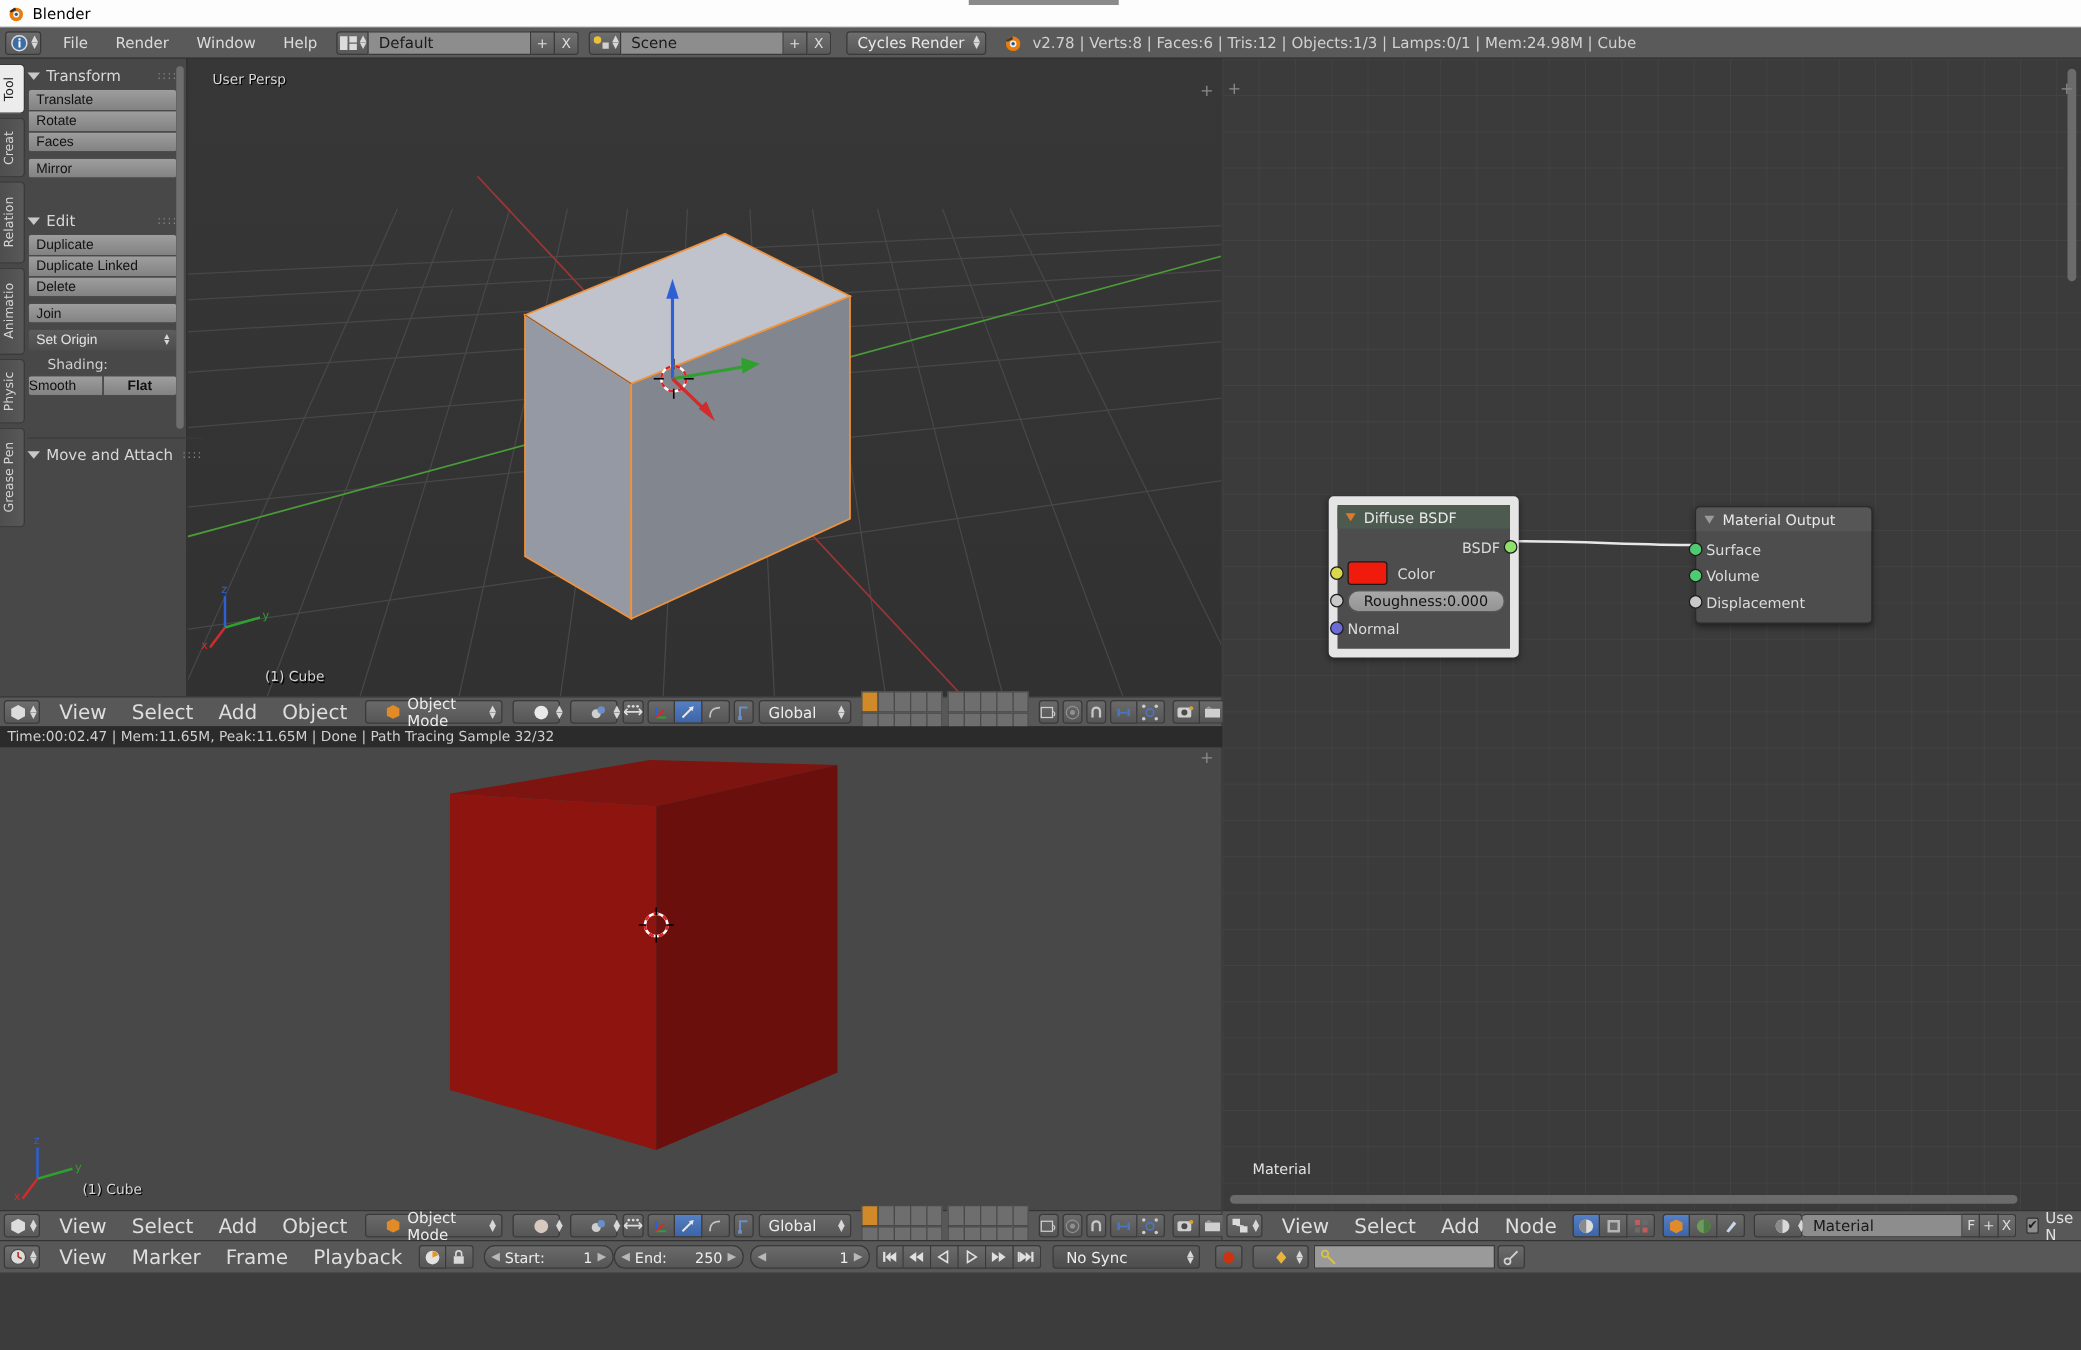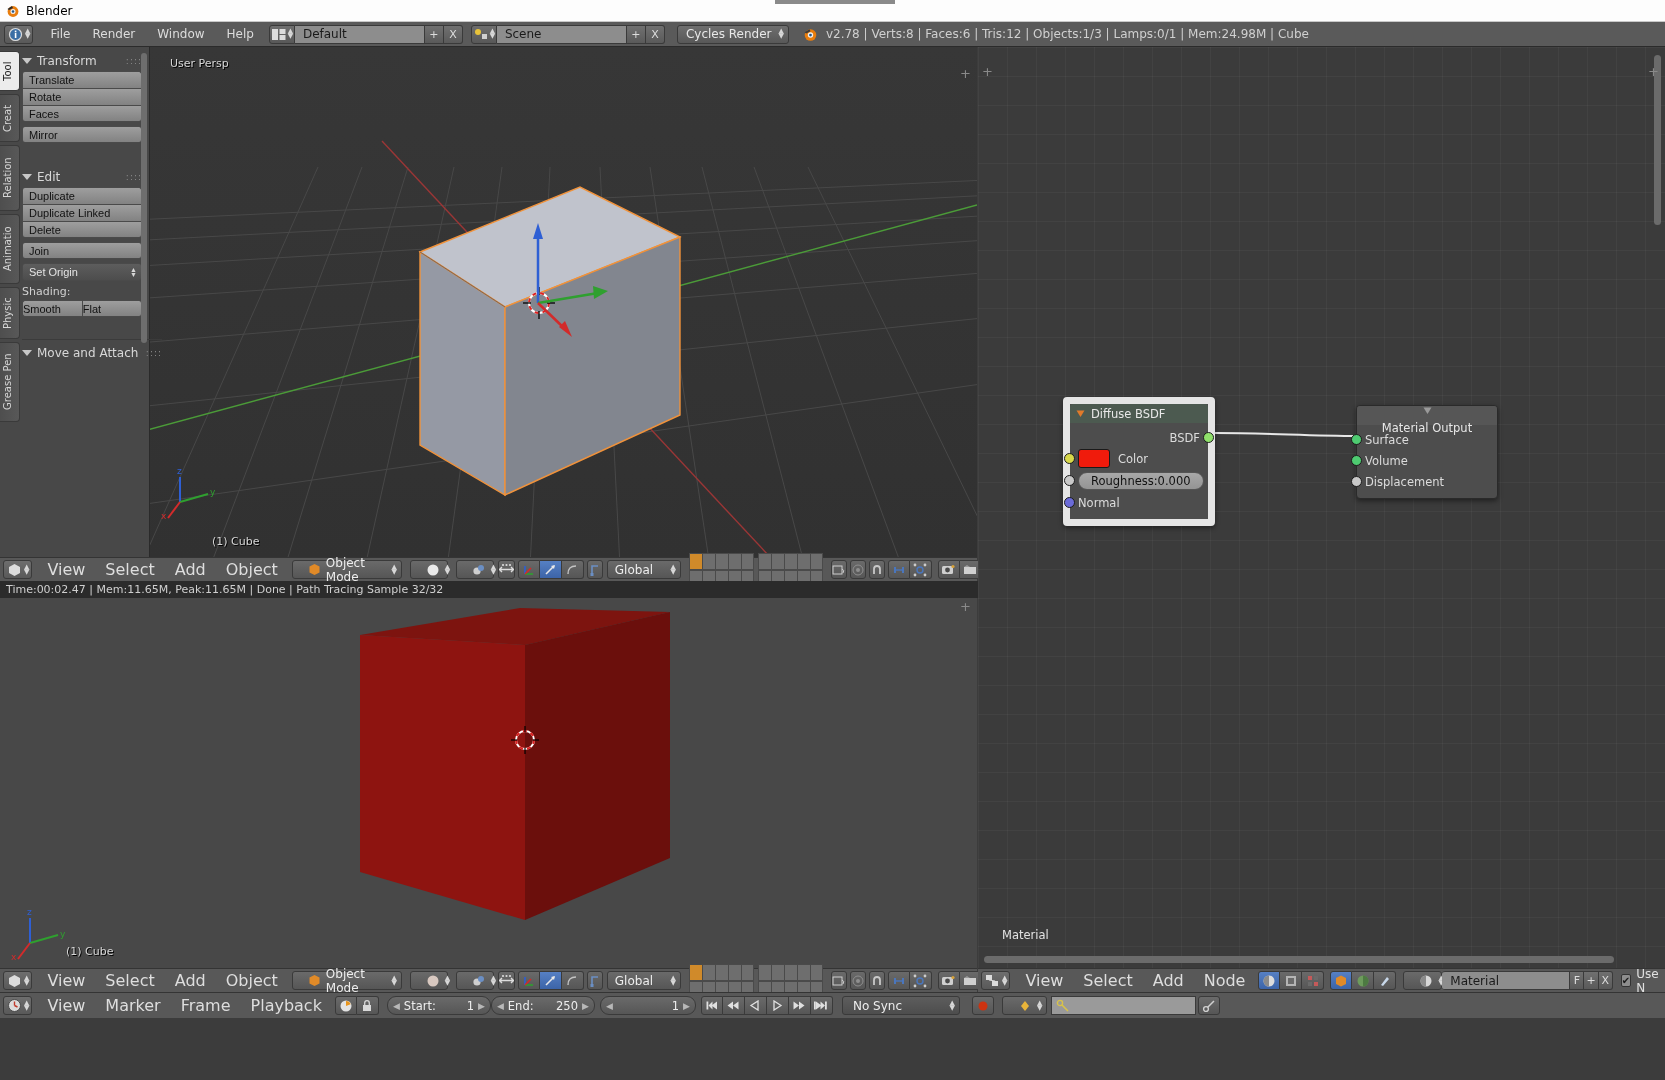--- a/index.html
+++ b/index.html
@@ -95,25 +95,25 @@
     border: 1px solid #4a4a4a; color: #111; font-size: 11px;
     padding-left: 6px; margin-bottom: 1px; border-radius: 3px; text-align:left;
   }
   .btn.group-top { border-radius: 3px 3px 0 0; margin-bottom: 0; border-bottom: none;}
   .btn.group-mid { border-radius: 0; margin-bottom: 0; border-bottom: none;}
   .btn.group-bot { border-radius: 0 0 3px 3px; }
   .btn.dark {
     background: linear-gradient(to bottom,#5d5d5d,#4d4d4d); color: #e4e4e4;
     display:flex; align-items:center; justify-content:space-between; padding-right:4px;
   }
-  .sublabel { color:#d0d0d0; font-size:11px; margin: 4px 0 2px 0; }
+  .sublabel { color:#d0d0d0; font-size:11px; margin: 4px 0 2px 16px; }
   .btnrow { display:flex; }
   .btnrow .btn { margin-bottom:0; }
   .btnrow .btn:first-child { border-radius: 3px 0 0 3px; border-right:none; text-align:left; padding-left:0; }
-  .btnrow .btn:last-child { border-radius: 0 3px 3px 0; padding-left:0; }
+  .btnrow .btn:last-child { border-radius: 0 3px 3px 0; text-align:center; padding-left:0;font-weight:bold; }
   .vscroll {
     position:absolute; right:2px; width:6px; background:#6e6e6e; border-radius:3px;
   }
 
   
   #vpsvg { position:absolute; left:150px; top:0; }
 
   
   .hdrbar {
     position: absolute; height: 24px; background: #585858;
@@ -421,21 +421,21 @@
             <span>▼</span>
           </span>
       </button>
       <div class="sublabel">Shading:</div>
       <div class="btnrow">
         <button class="btn">Smooth</button>
         <button class="btn">Flat</button>
       </div>
     </div>
 
-    <div class="panel" style="top:292px;width:140px;">
+    <div class="panel" style="top:303px;width:140px;">
       <div class="panel-hdr" style="border-top:1px solid #3b3b3b;padding-top:6px;">
         <span class="tri"></span>
         <span>Move and Attach</span>
         <span class="grip">::::</span>
       </div>
     </div>
 
     <div class="vscroll" style="top:6px;height:290px;"></div>
   </div>
 
@@ -875,21 +875,21 @@
           </span>
         </div>
         <div class="node-row">
           <span class="sock" style="left:-6px;top:5px;background:#6b6bd8;"></span>
           <span>Normal</span>
         </div>
       </div>
     </div>
 
     <div class="node" style="left:378px;top:358px;width:142px;background:#4d4d4d;border:1px solid #2a2a2a;">
-      <div class="node-hdr" style="background:#565656;flex-direction:column;">
+      <div class="node-hdr" style="background:#565656;">
         <span>
           <svg width="9" height="9" viewBox="0 0 9 9">
               <polygon points="0.5,1.5 8.5,1.5 4.5,8" fill="#9a9a9a"></polygon>
             </svg>
         </span>
         <span>Material Output</span>
       </div>
       <div class="node-body">
         <div class="node-row">
           <span class="sock" style="left:-6px;top:5px;background:#4ecb71;"></span>

